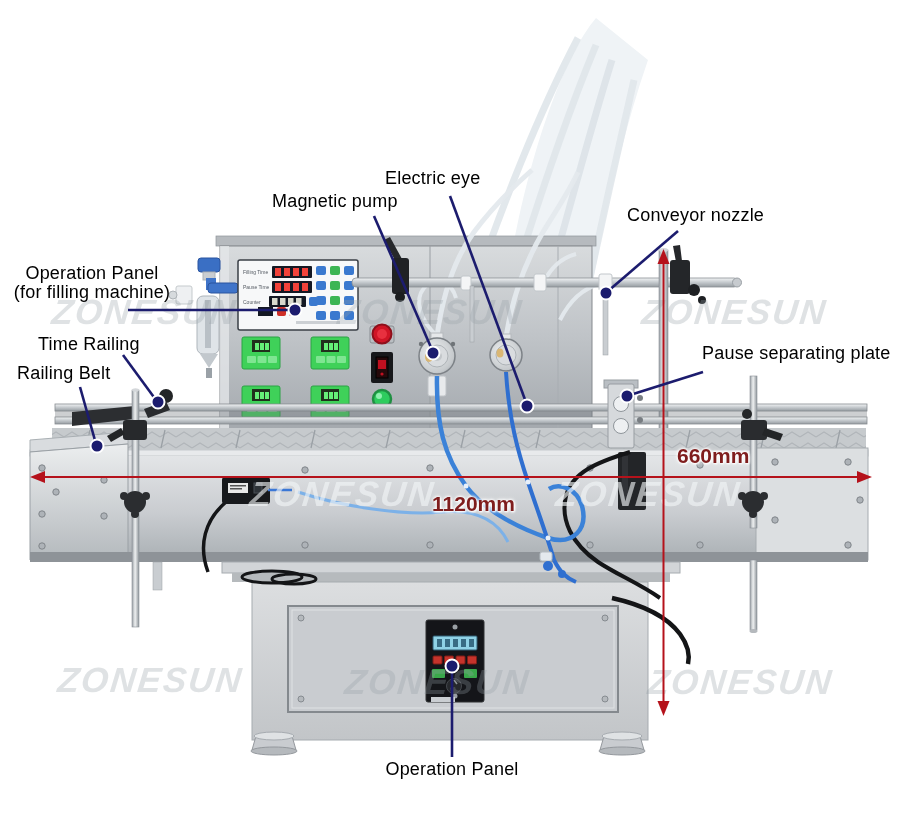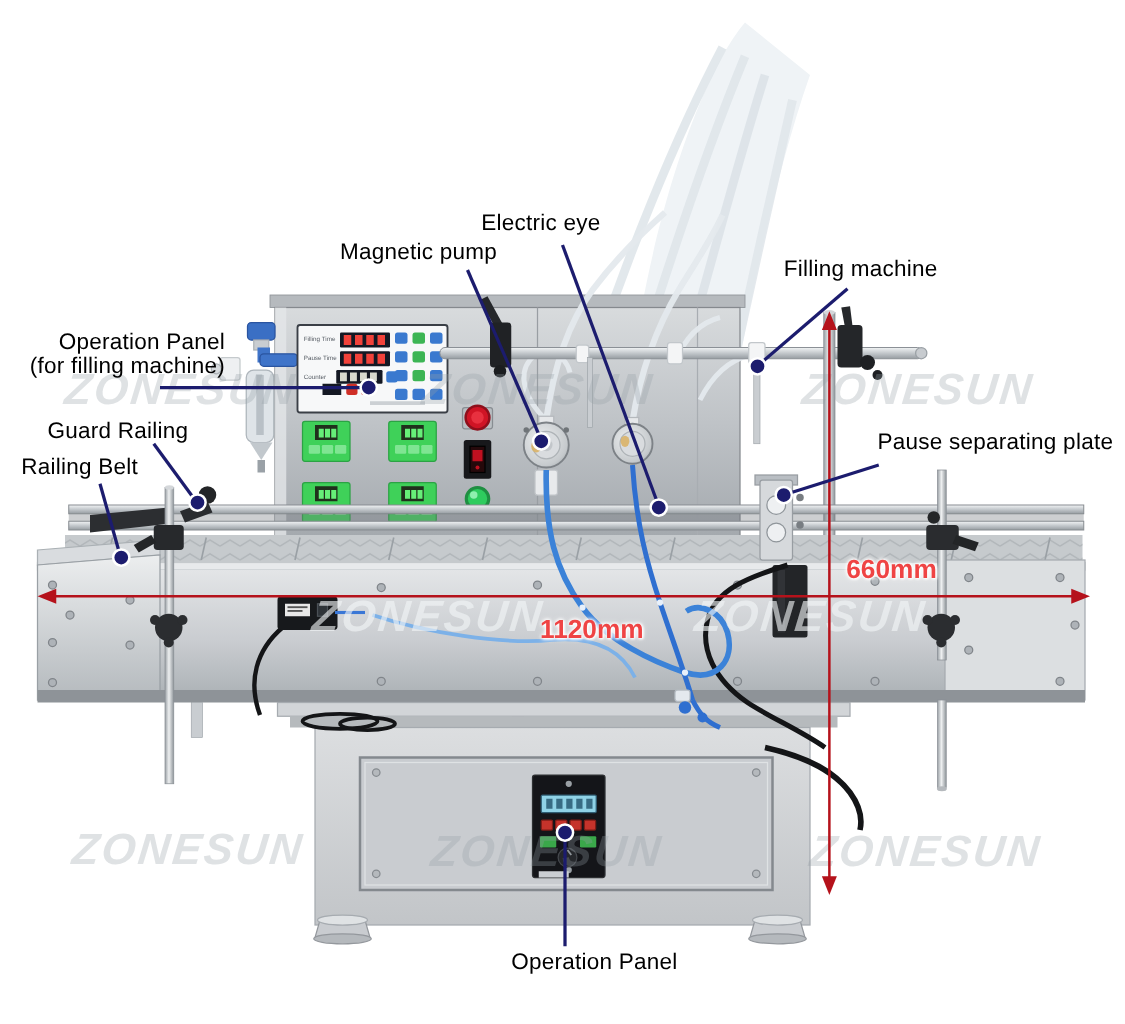--- a/index.html
+++ b/index.html
@@ -6,22 +6,22 @@
   .stage{position:relative;width:900px;height:819px;background:#ffffff;overflow:hidden;
          font-family:"Liberation Sans",sans-serif;}
   .stage svg{position:absolute;left:0;top:0;}
   #art{z-index:1;}
   .wm{position:absolute;z-index:2;font-size:35px;font-weight:700;font-style:italic;
       letter-spacing:2px;color:rgba(150,158,167,0.30);transform:skewX(-6deg);white-space:nowrap;}
   .wm.light{color:rgba(242,245,247,0.62);}
   #anno{z-index:3;}
   .lbl{position:absolute;z-index:4;color:#000000;font-size:18px;font-weight:400;
        letter-spacing:.2px;white-space:nowrap;line-height:19px;}
-  .lbl.center{text-align:right;white-space:normal;}
-  .dim{position:absolute;z-index:4;color:#ef4444;font-size:21px;font-weight:700;
+  .lbl.center{text-align:center;white-space:normal;}
+  .dim{position:absolute;z-index:4;color:#7f1d1d;font-size:21px;font-weight:700;
        text-shadow:0 0 3px #fff,0 0 3px #fff,0 0 5px #fff,1px 1px 2px #fff;}
   .cp-lbl{position:absolute;z-index:4;font-size:5px;color:#555b63;width:28px;
           white-space:nowrap;overflow:hidden;}
 </style>
 </head>
 <body>
 
 <div class="stage">
 
 <svg id="art" width="900" height="819" viewBox="0 0 900 819">
@@ -436,28 +436,28 @@
     <circle cx="295" cy="310" r="6.5"></circle>
     <circle cx="158" cy="402" r="6.5"></circle>
     <circle cx="97" cy="446" r="6.5"></circle>
     <circle cx="627" cy="396" r="6.5"></circle>
     <circle cx="452" cy="666" r="6.5"></circle>
   </g>
 </svg>
 
 <div class="lbl" style="left:385px;top:169px">Electric eye</div>
 <div class="lbl" style="left:272px;top:192px">Magnetic pump</div>
-<div class="lbl" style="left:627px;top:206px">Filling machine</div>
+<div class="lbl" style="left:627px;top:206px">Conveyor nozzle</div>
 
 <div class="lbl center" style="left:4px;top:264px;width:176px">
   <div>Operation Panel</div>
   <div>(for filling machine)</div>
 </div>
 
-<div class="lbl" style="left:38px;top:335px">Guard Railing</div>
+<div class="lbl" style="left:38px;top:335px">Time Railing</div>
 <div class="lbl" style="left:17px;top:364px">Railing Belt</div>
 <div class="lbl" style="left:702px;top:344px">Pause separating plate</div>
 
 <div class="dim" style="left:432px;top:492px">1120mm</div>
 <div class="dim" style="left:677px;top:444px">660mm</div>
 
 <div class="lbl center" style="left:362px;top:760px;width:180px">
   <div>Operation Panel</div>
 </div>
 

